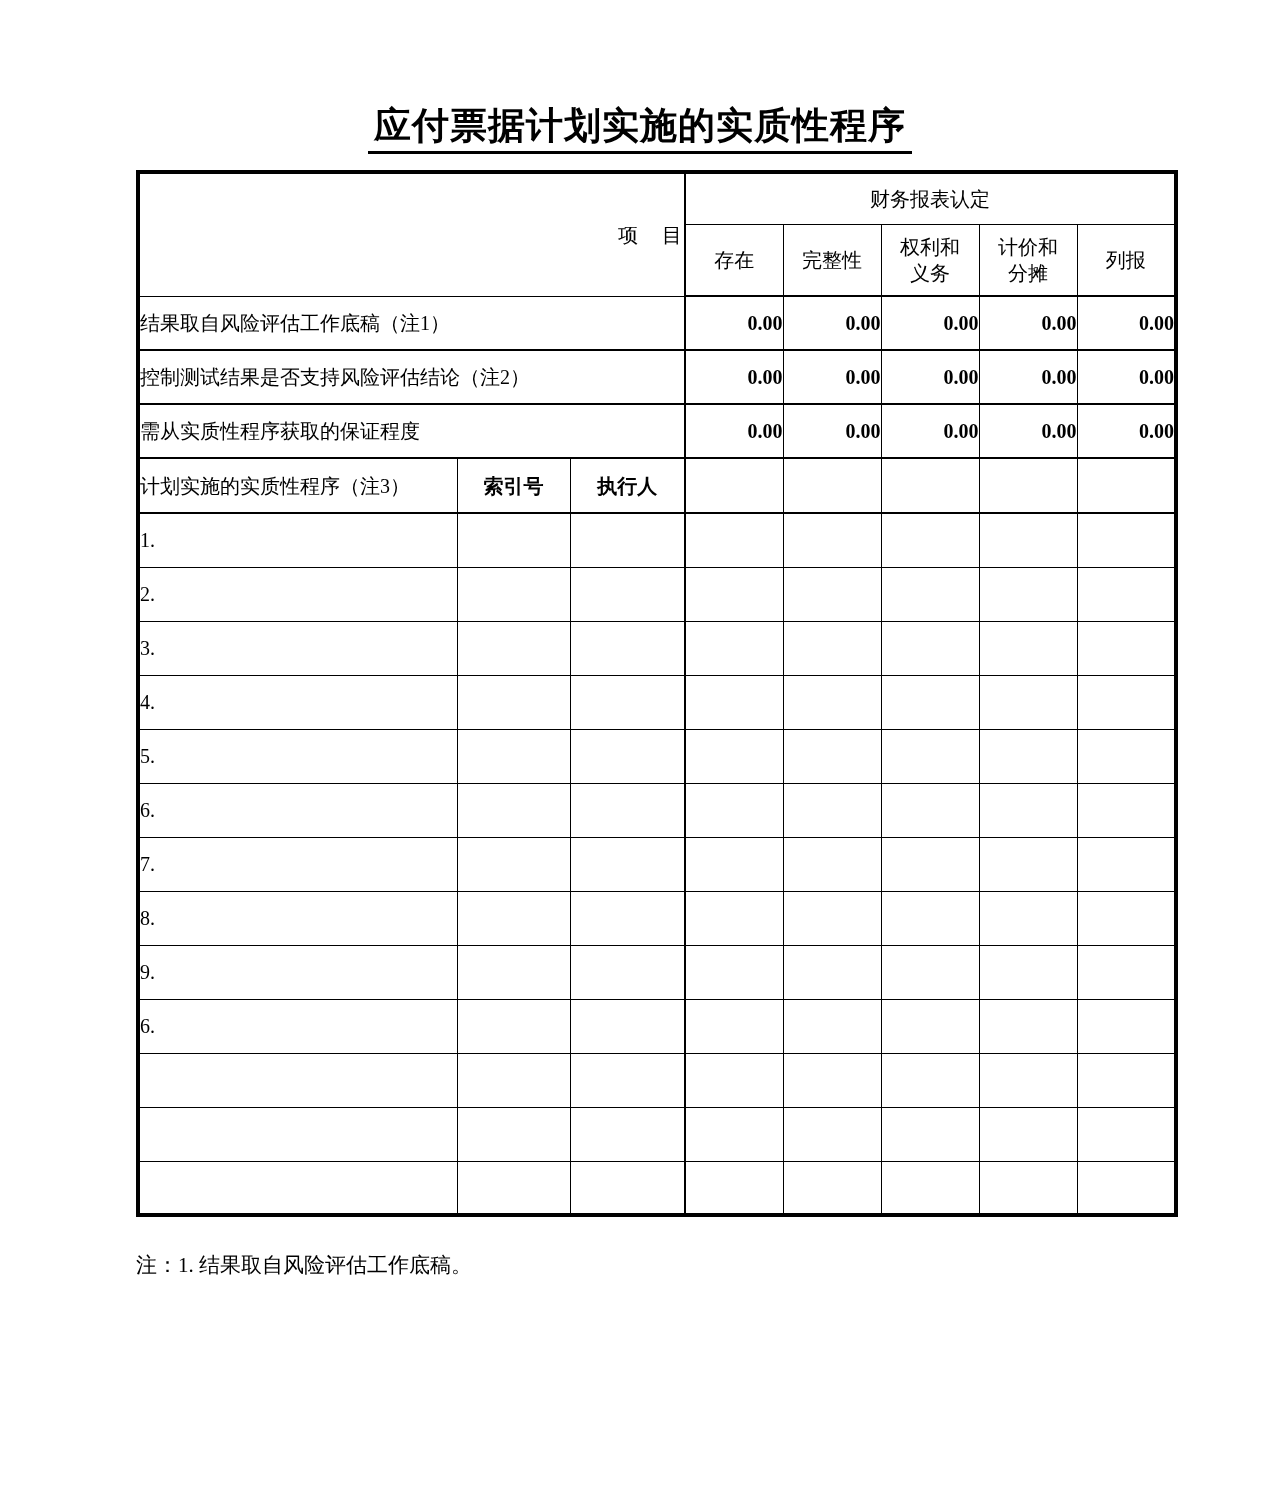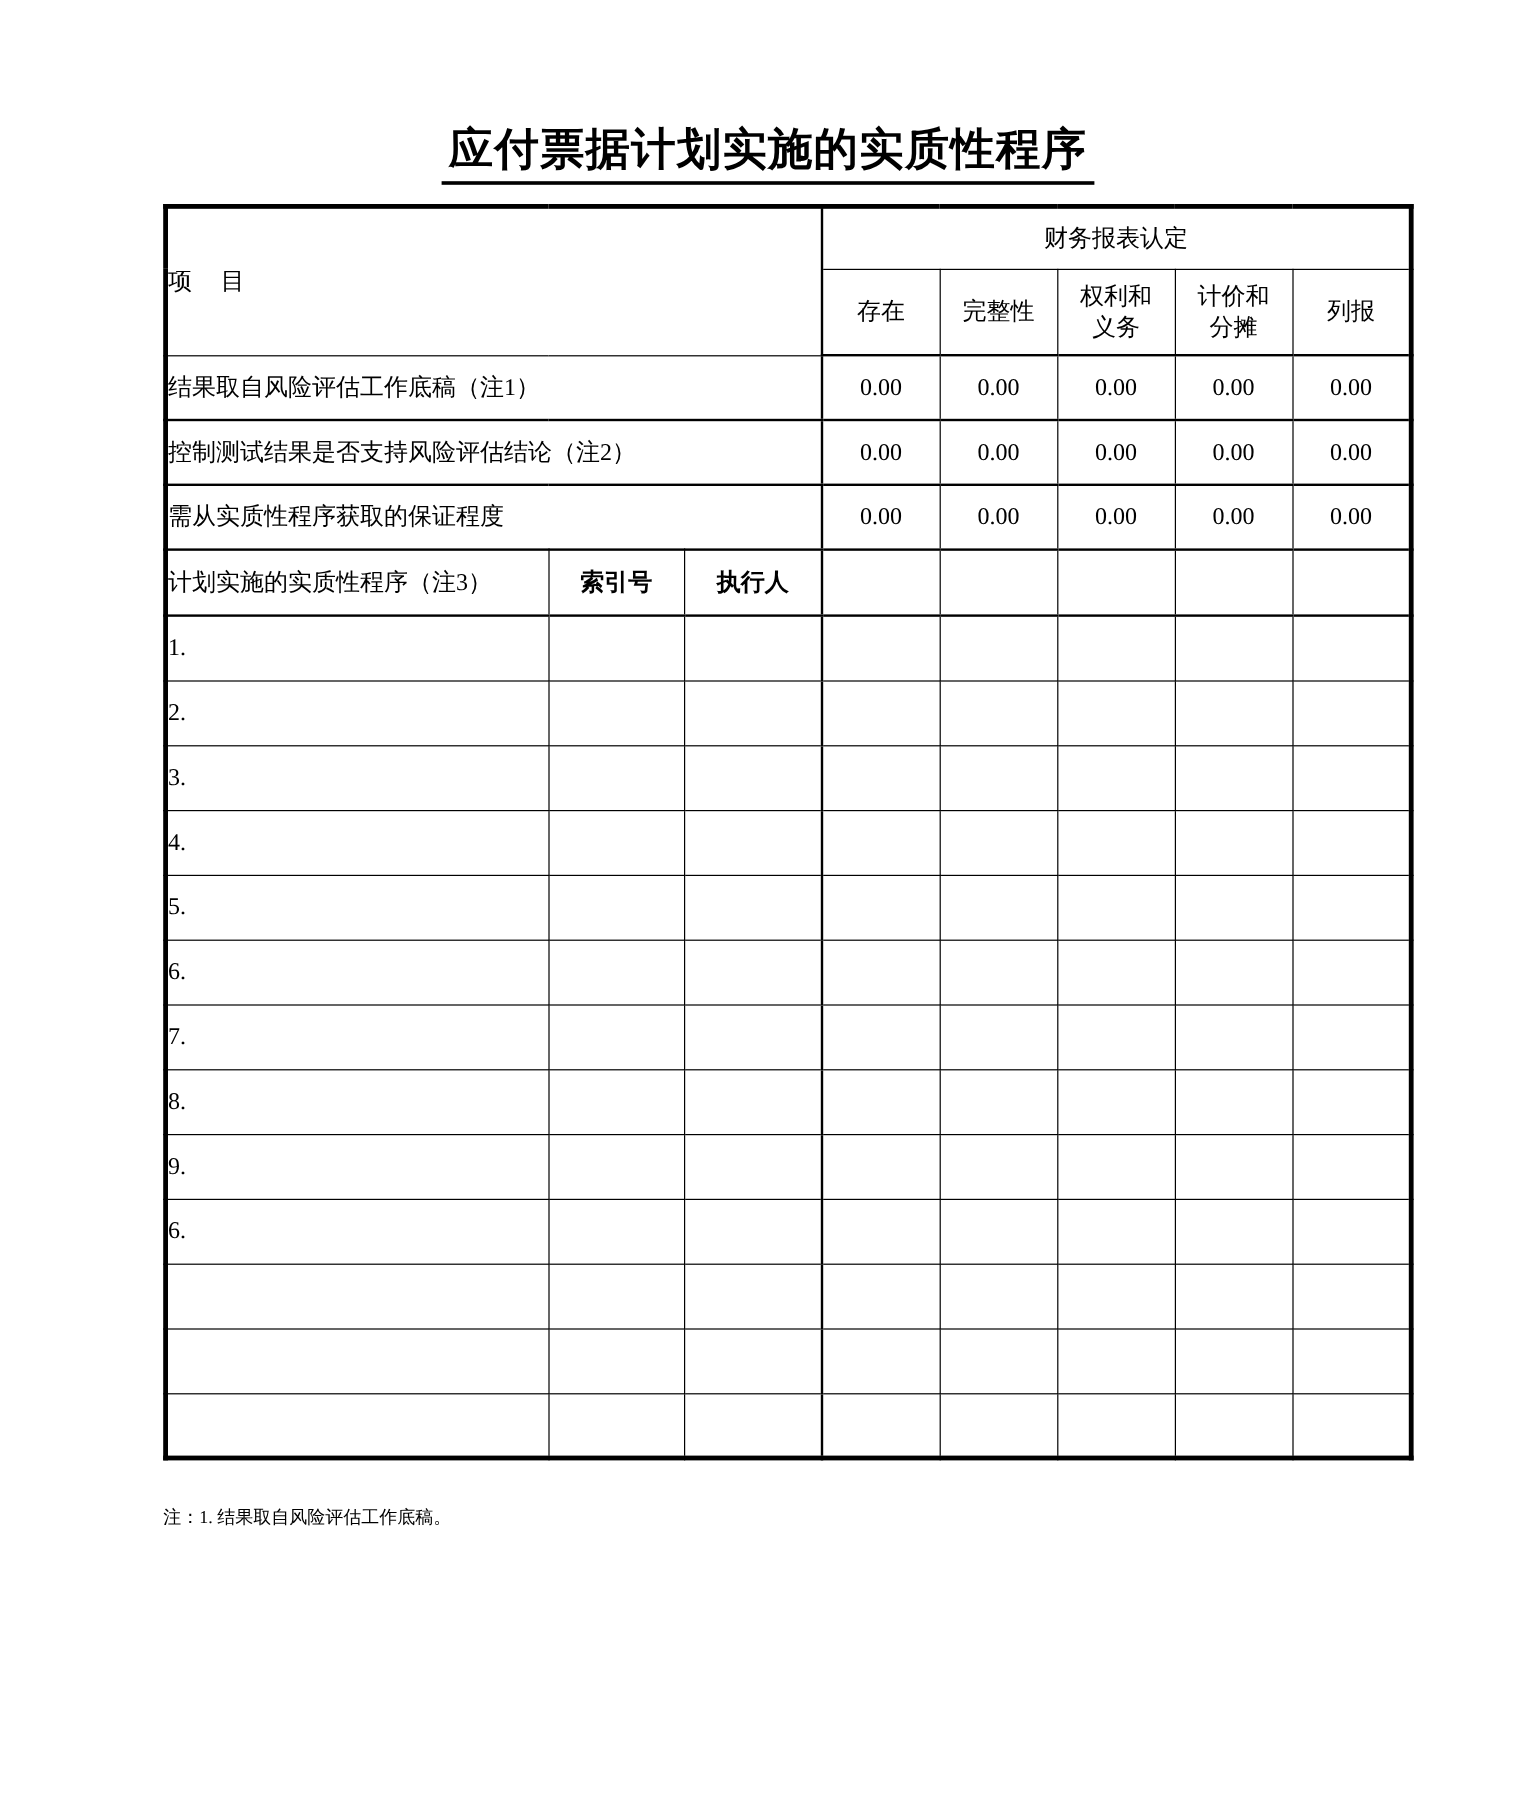--- a/index.html
+++ b/index.html
@@ -72,52 +72,52 @@
 
   
   .r-group  { height: 52px; }
   .r-sub    { height: 72px; }
   .r-data   { height: 54px; }
   .r-proc   { height: 55px; }
   .r-num    { height: 54px; }
   .r-blank  { height: 54px; }
 
   .item-head {
-    text-align: left;
+    text-align: right;
     font-size: 21px;
     letter-spacing: 2px;
   }
   .group-head {
     text-align: center;
     font-size: 21px;
     margin-left: 31px;
   }
   .sub-head {
     text-align: center;
     font-size: 20px;
     line-height: 25px;
   }
   .num-cell {
     vertical-align: top;
     padding: 4px 0 0 8px;
     font-size: 20px;
   }
-  .val { text-align: center; font-size: 20px; }
+  .val { text-align: right; font-size: 20px; font-weight: bold; }
 
   
   .tbl tr.thick-bottom > td { border-bottom: 2px solid #000; }
   .tbl td.thick-left { border-left: 2px solid #000; }
 
   
   .notes {
     position: absolute;
     left: 136px;
     top: 1252px;
     width: 1000px;
-    font-size: 15px;
+    font-size: 21px;
     line-height: 26px;
   }
   .note-line { white-space: nowrap; }
   .note-1 { margin: 0 0 0 0; }
   .note-2 { margin: 33px 0 0 48px; }
   .note-3 { margin: 33px 0 0 48px; }
 </style>
 </head>
 <body>
 

